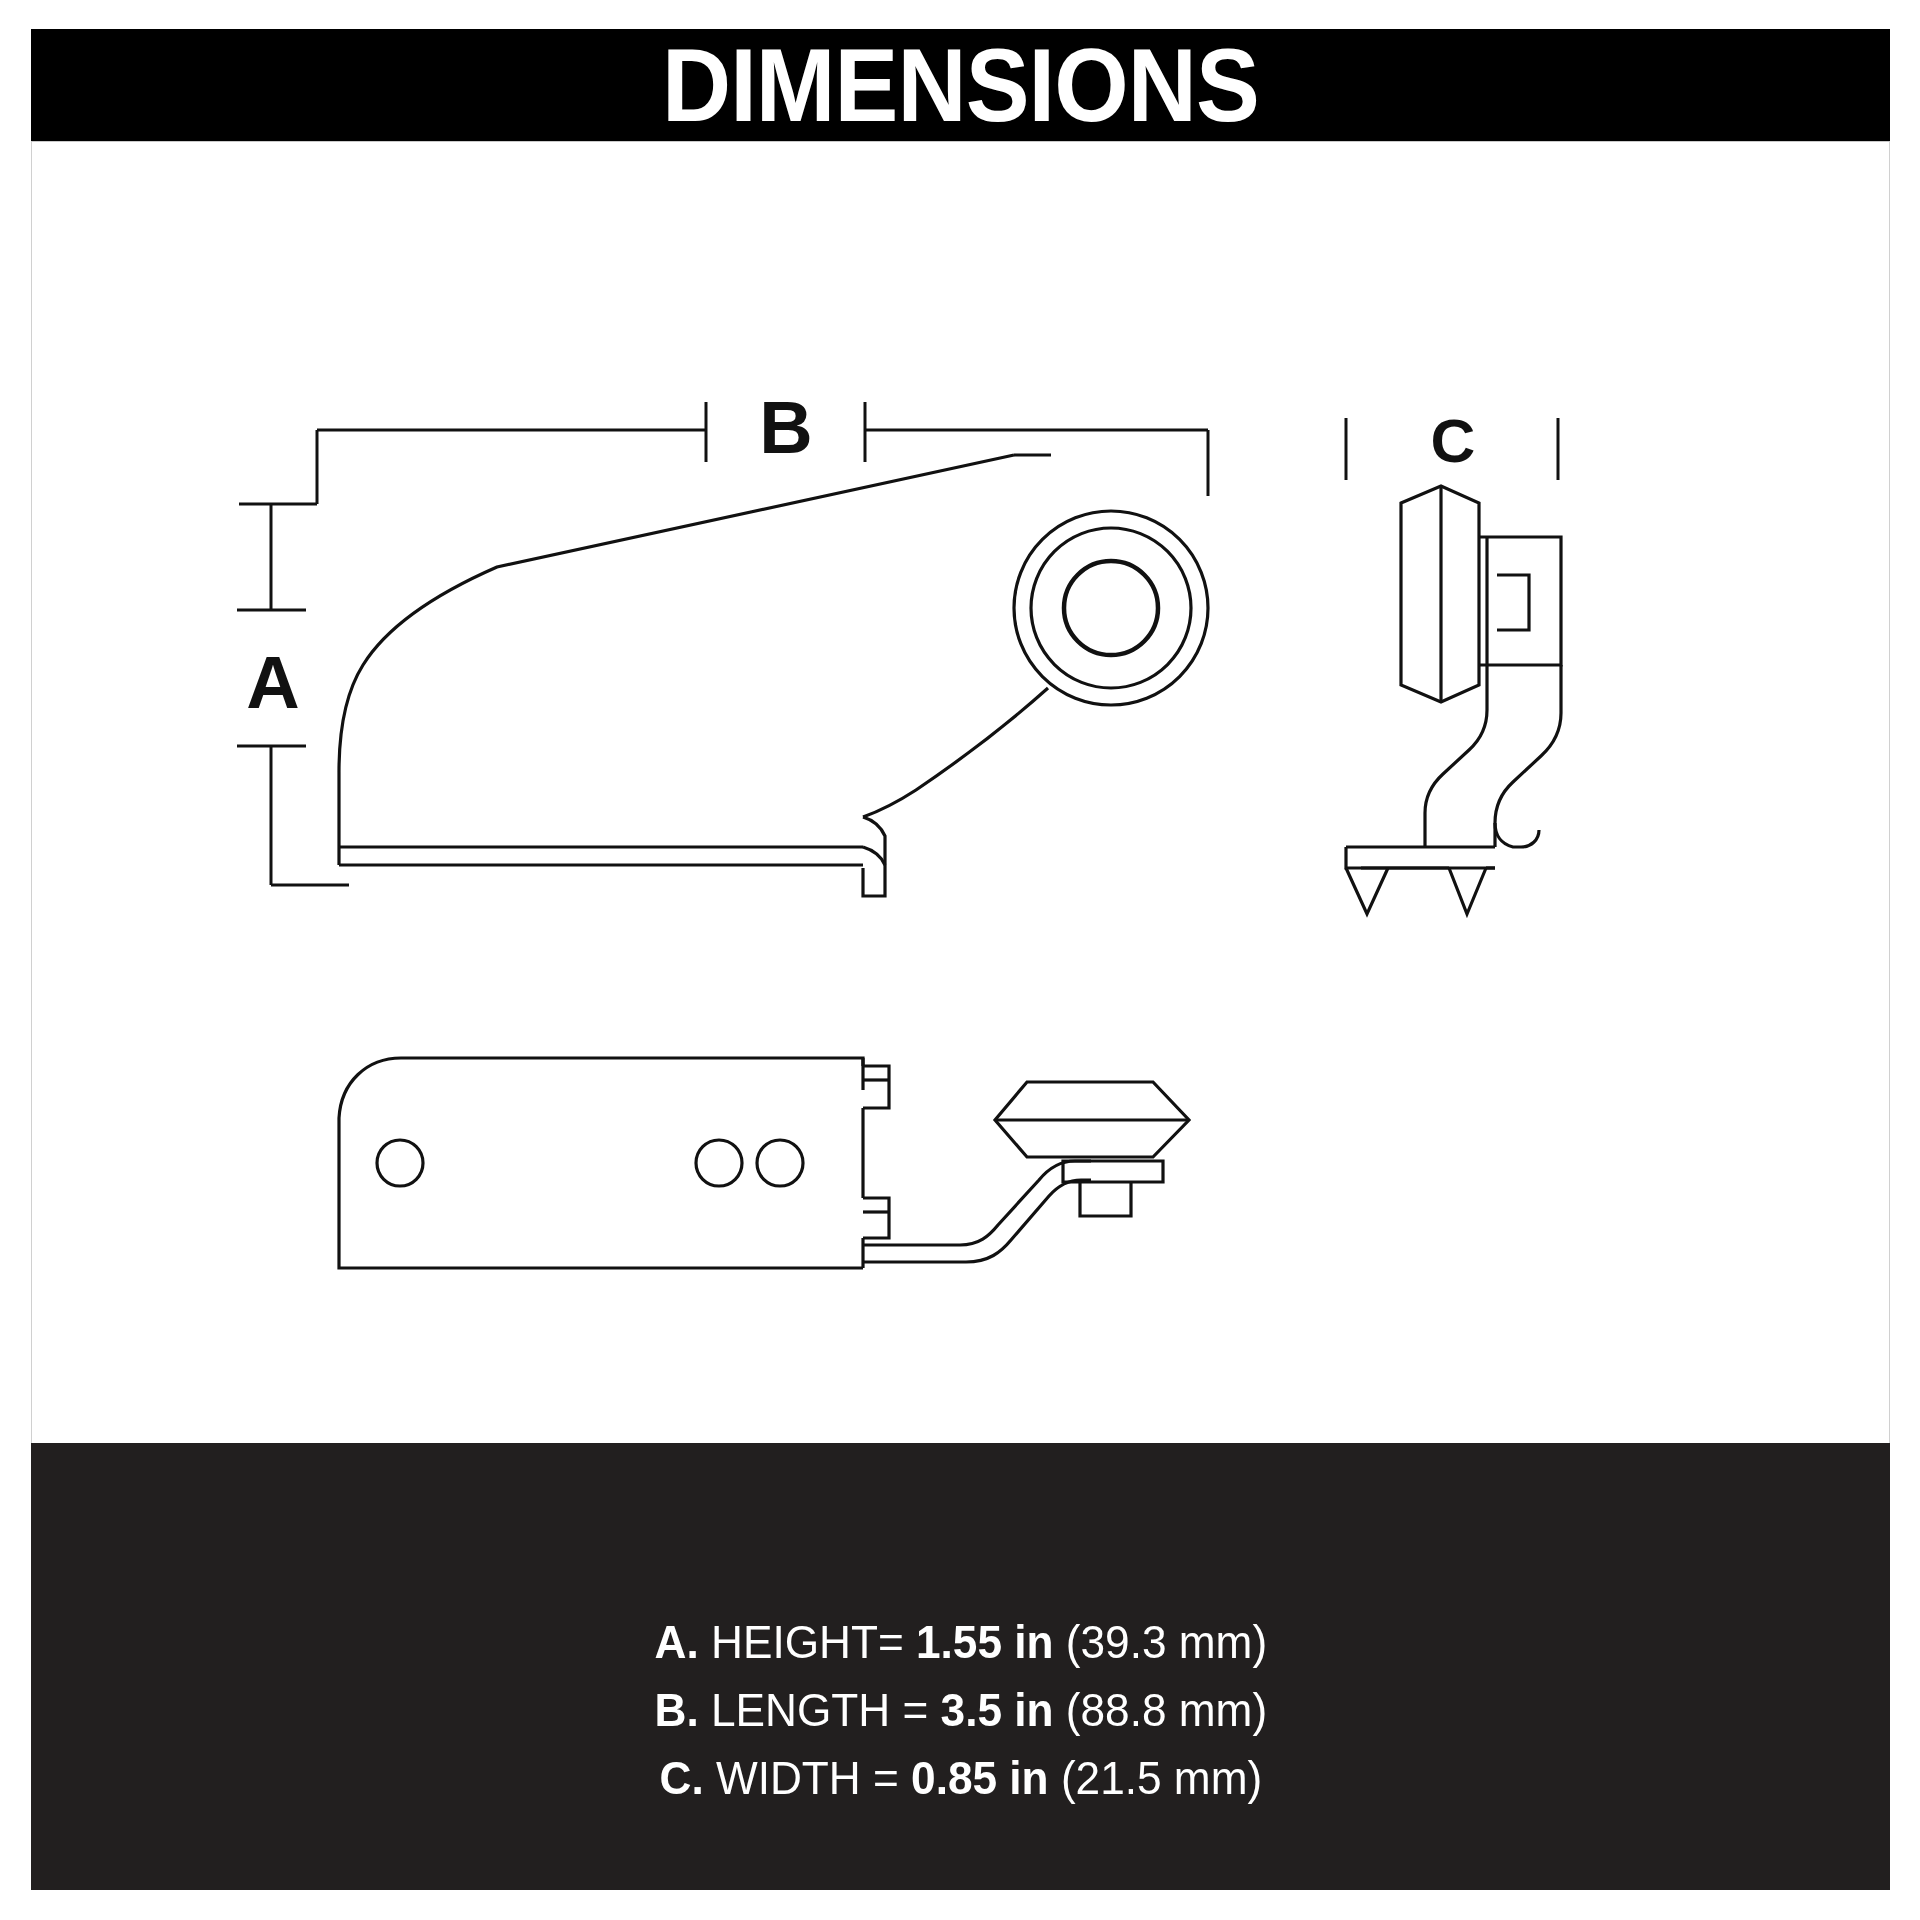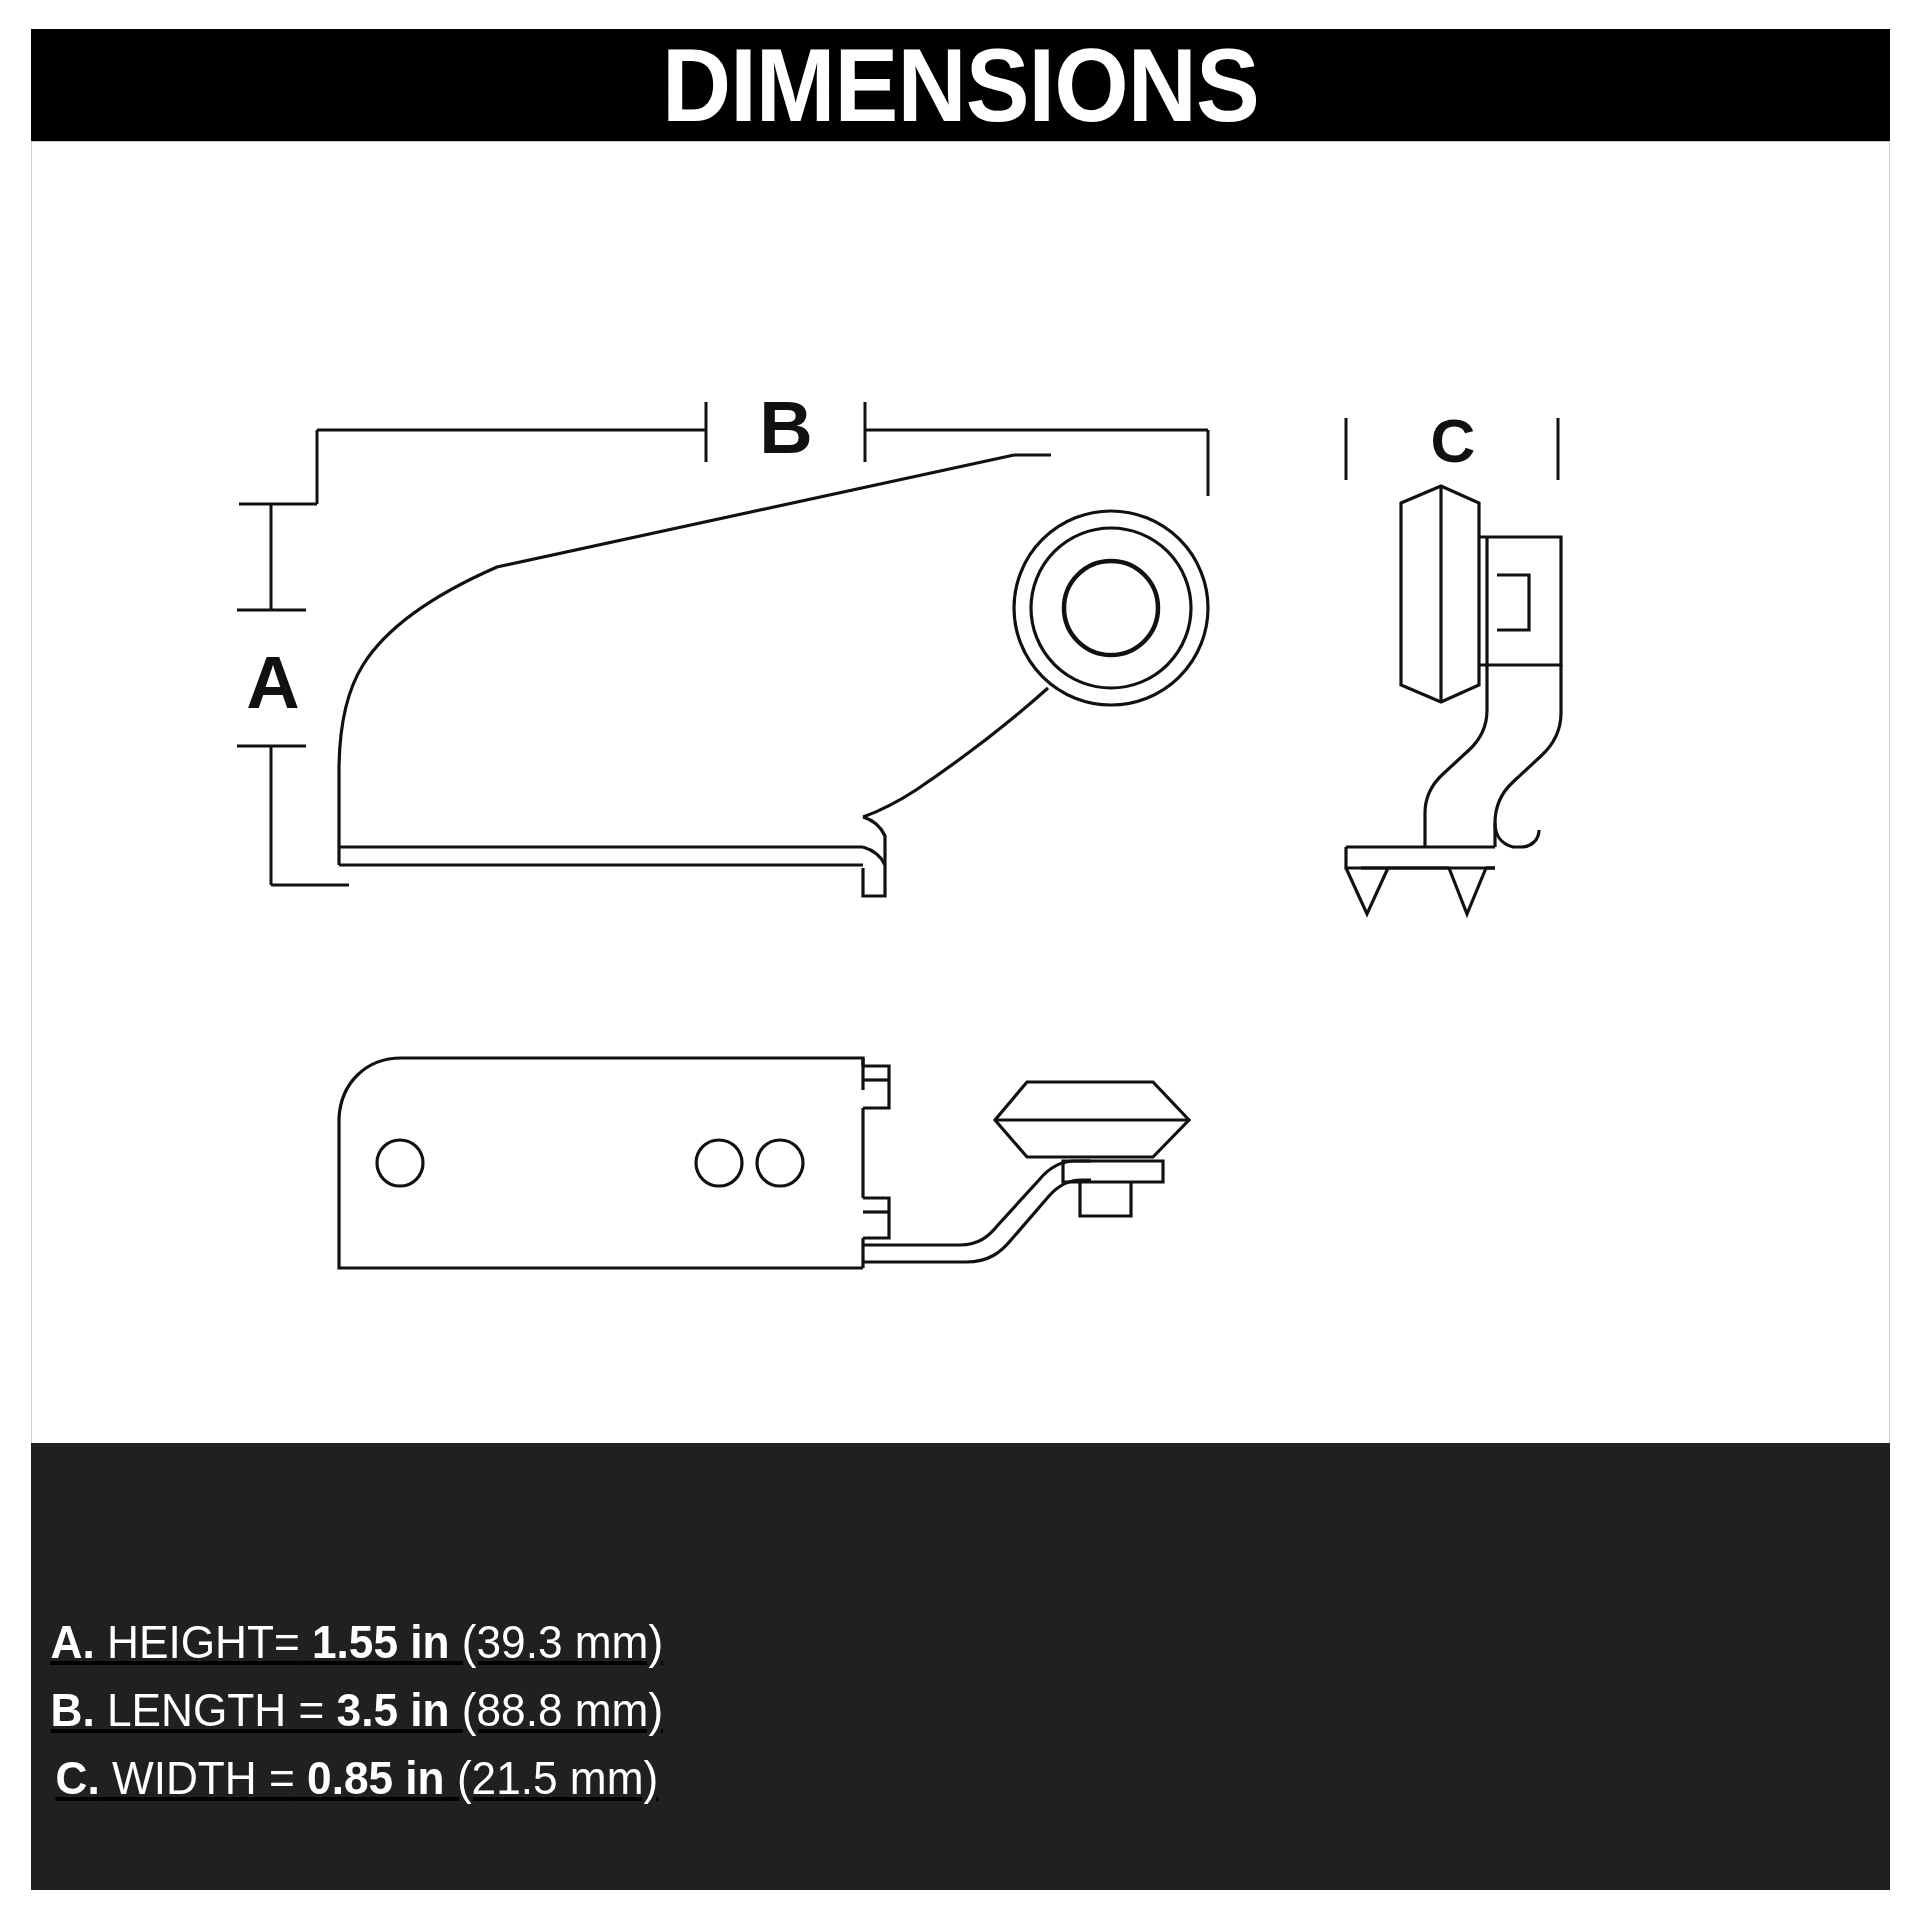--- a/index.html
+++ b/index.html
@@ -73,23 +73,22 @@
   
   #footer-bar {
     position: absolute;
     left: 0;
     top: 1414px;
     width: 1859px;
     height: 447px;
     background: #221f1f;
     display: flex;
     flex-direction: column;
-    align-items: flex-start;
+    align-items: center;
     justify-content: center;
-    text-decoration: underline;
   }
   #spec-list {
     display: flex;
     flex-direction: column;
     gap: 6px;
     padding-top: 86px;
   }
   .spec-row {
     color: #ffffff;
     font-family: "Liberation Sans Narrow", "Liberation Sans", sans-serif;

